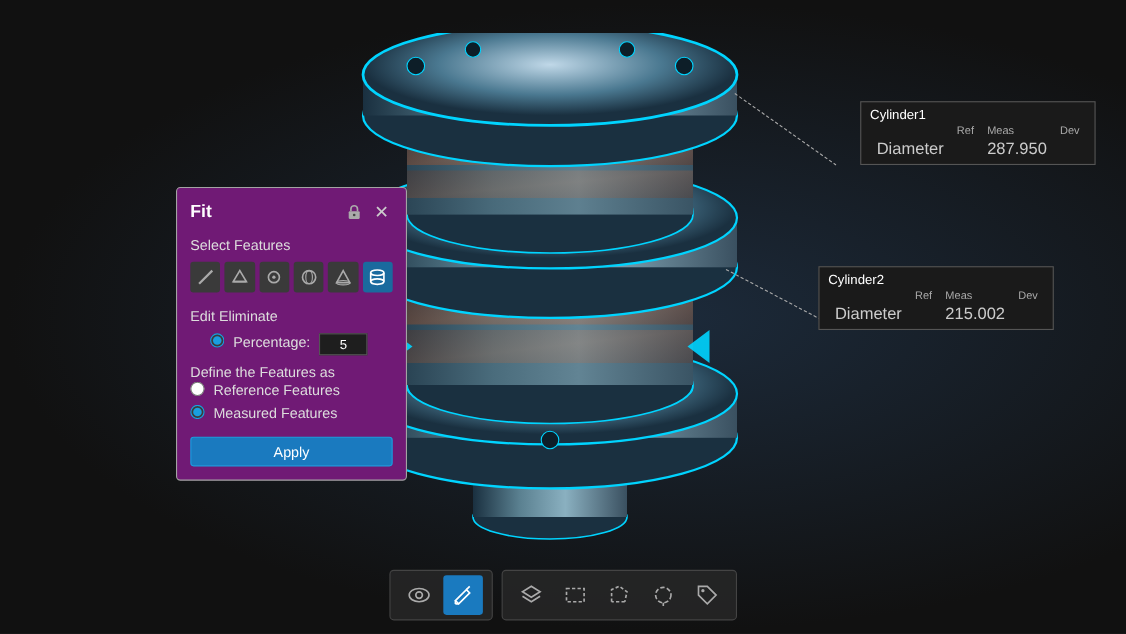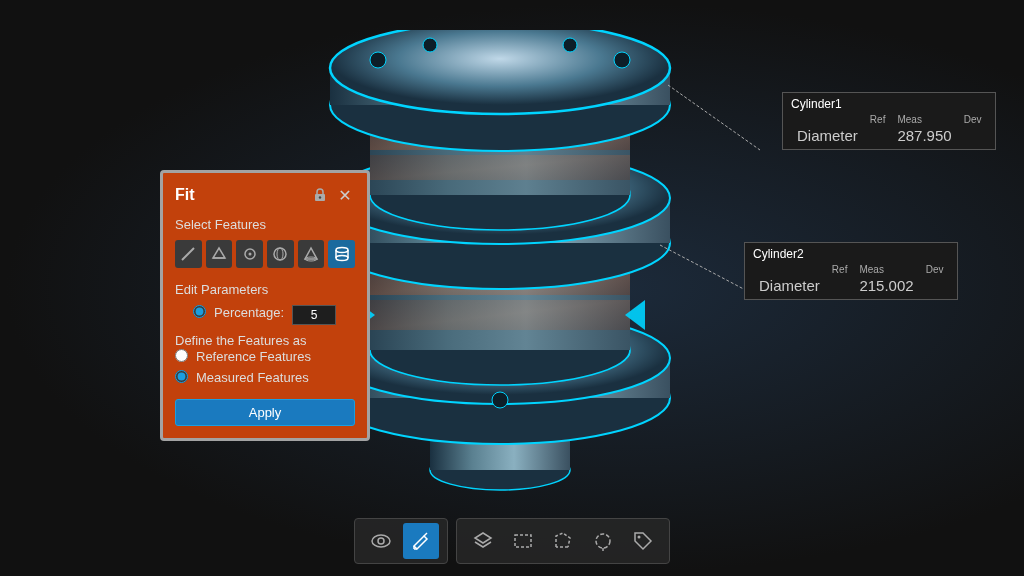--- a/index.html
+++ b/index.html
@@ -56,22 +56,22 @@
       color: #aaa;
       font-size: 10px;
     }
 
     
     .fit-panel {
       position: absolute;
       top: 170px;
       left: 160px;
       width: 210px;
-      background: #c2410c;
-      border: 3px solid #a3a3a3;
+      background: #701a75;
+      border: 1px solid #a3a3a3;
       border-radius: 4px;
       padding: 12px;
       color: #ddd;
       font-size: 13px;
     }
 
     .panel-header {
       display: flex;
       align-items: center;
       justify-content: space-between;
@@ -462,21 +462,21 @@
     <div class="feat-icon active" title="Cylinder">
       <svg width="16" height="16" viewBox="0 0 16 16">
           <ellipse cx="8" cy="4" rx="6" ry="2.5" fill="none" stroke="#fff" stroke-width="1.5"></ellipse>
           <ellipse cx="8" cy="12" rx="6" ry="2.5" fill="none" stroke="#fff" stroke-width="1.5"></ellipse>
           <line x1="2" y1="4" x2="2" y2="12" stroke="#fff" stroke-width="1.5"></line>
           <line x1="14" y1="4" x2="14" y2="12" stroke="#fff" stroke-width="1.5"></line>
         </svg>
     </div>
   </div>
 
-  <div class="edit-params-label">Edit Parameters</div>
+  <div class="edit-params-label">Edit Eliminate</div>
 
 
   <div class="radio-row">
     <input type="radio" name="noise-type" id="pct-radio" checked="" style="">
     <label for="pct-radio">Percentage:</label>
     <input type="text" class="percentage-input" value="5" style="">
   </div>
 
   <div class="define-label">Define the Features as</div>
 

